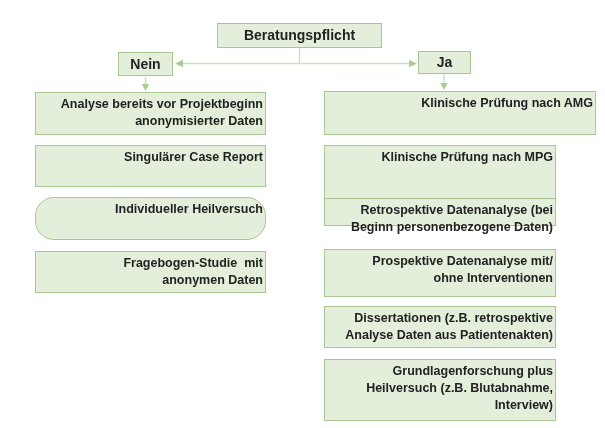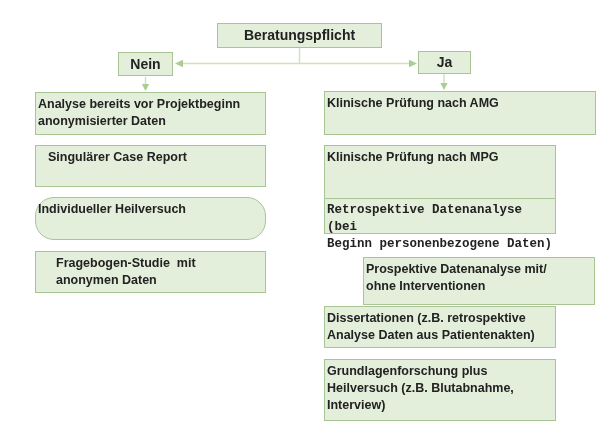--- a/index.html
+++ b/index.html
@@ -13,21 +13,21 @@
   .connectors{position:absolute;left:0;top:0;width:605px;height:428px;pointer-events:none;}
   .node{
     position:absolute;
     box-sizing:border-box;
     background:var(--box-fill,#e4efdb);
     border:1.5px solid var(--box-border,#a9c593);
     color:var(--text-color,#222);
     font-size:12.5px;
     line-height:17px;
     font-weight:700;
-    text-align:left;
+    text-align:right;
     white-space:pre-wrap;
     padding:3px 2px 0 2px;
   }
   .hub{
     display:flex;align-items:center;justify-content:center;
     padding:0;
     font-size:14px;
   }
   .cline{stroke:var(--connector-line,#cde1bc);stroke-width:1.4;fill:none;}
   .chead{fill:var(--connector-arrow,#a9cd92);stroke:none;}
@@ -61,24 +61,24 @@
 
   <div class="node" style="left:35px;top:197px;width:231px;height:43px;border-radius:19px;">Individueller Heilversuch</div>
 
   <div class="node" style="left:35px;top:251px;width:231px;height:42px;padding-left:20px;">Fragebogen-Studie  mit
 anonymen Daten</div>
 
   <div class="node" style="left:324px;top:91px;width:272px;height:44px;">Klinische Prüfung nach AMG</div>
 
   <div class="node" style="left:324px;top:145px;width:232px;height:56px;">Klinische Prüfung nach MPG</div>
 
-  <div class="node" style="left:324px;top:198px;width:232px;height:36px;font-family:Liberation Mono, monospace;">Retrospektive Datenanalyse (bei
+  <div class="node" style="left:324px;top:198px;width:232px;height:28px;">Retrospektive Datenanalyse (bei
 Beginn personenbezogene Daten)</div>
 
-  <div class="node" style="left:324px;top:257px;width:232px;height:48px;margin-left:39px;">Prospektive Datenanalyse mit/
+  <div class="node" style="left:324px;top:249px;width:232px;height:48px;">Prospektive Datenanalyse mit/
 ohne Interventionen</div>
 
   <div class="node" style="left:324px;top:306px;width:232px;height:42px;">Dissertationen (z.B. retrospektive
 Analyse Daten aus Patientenakten)</div>
 
   <div class="node" style="left:324px;top:359px;width:232px;height:62px;">Grundlagenforschung plus
 Heilversuch (z.B. Blutabnahme,
 Interview)</div>
 
 </div>

